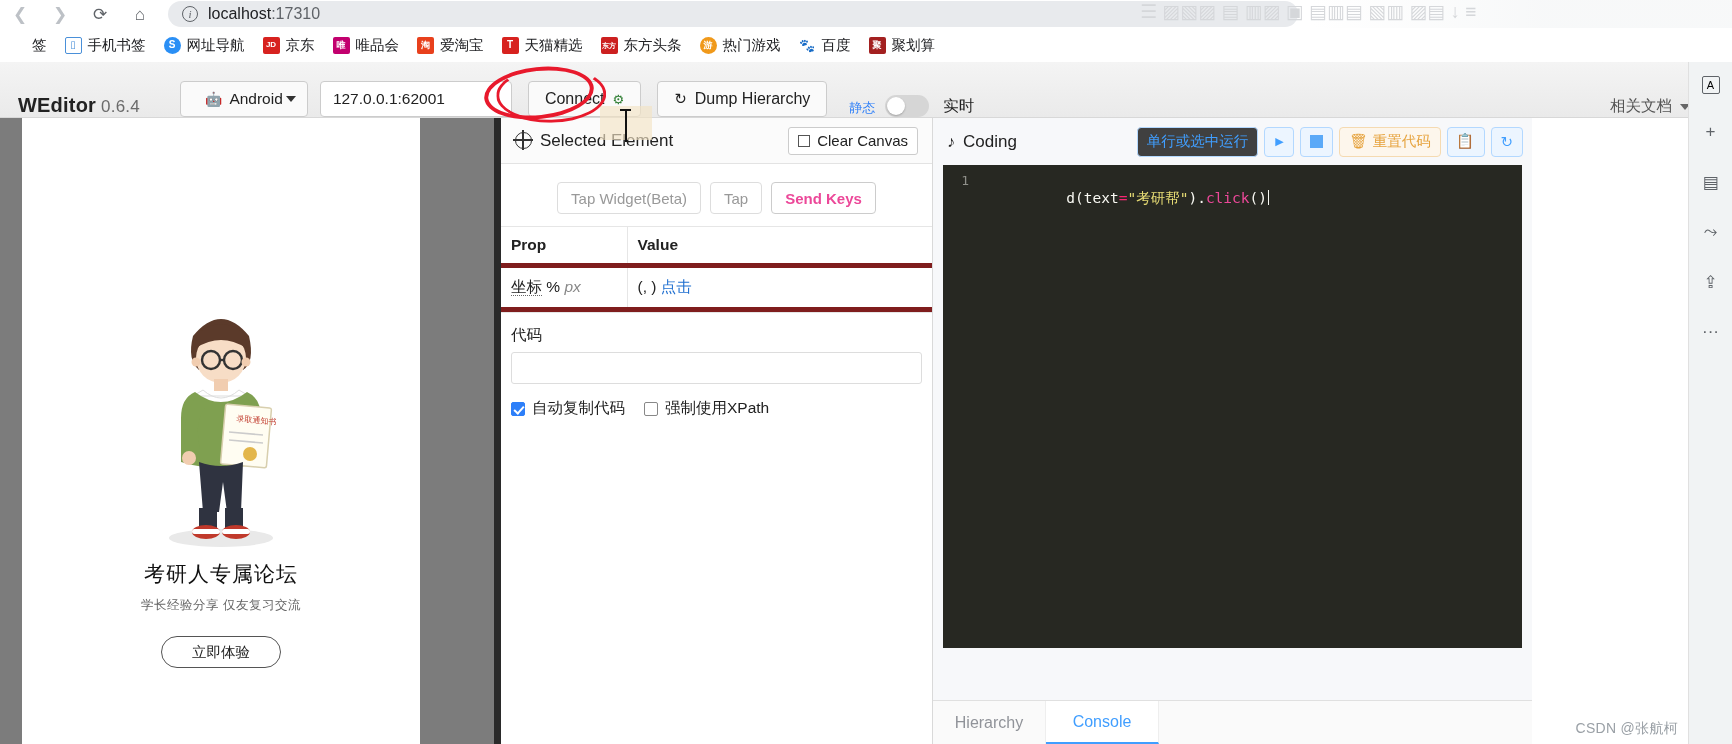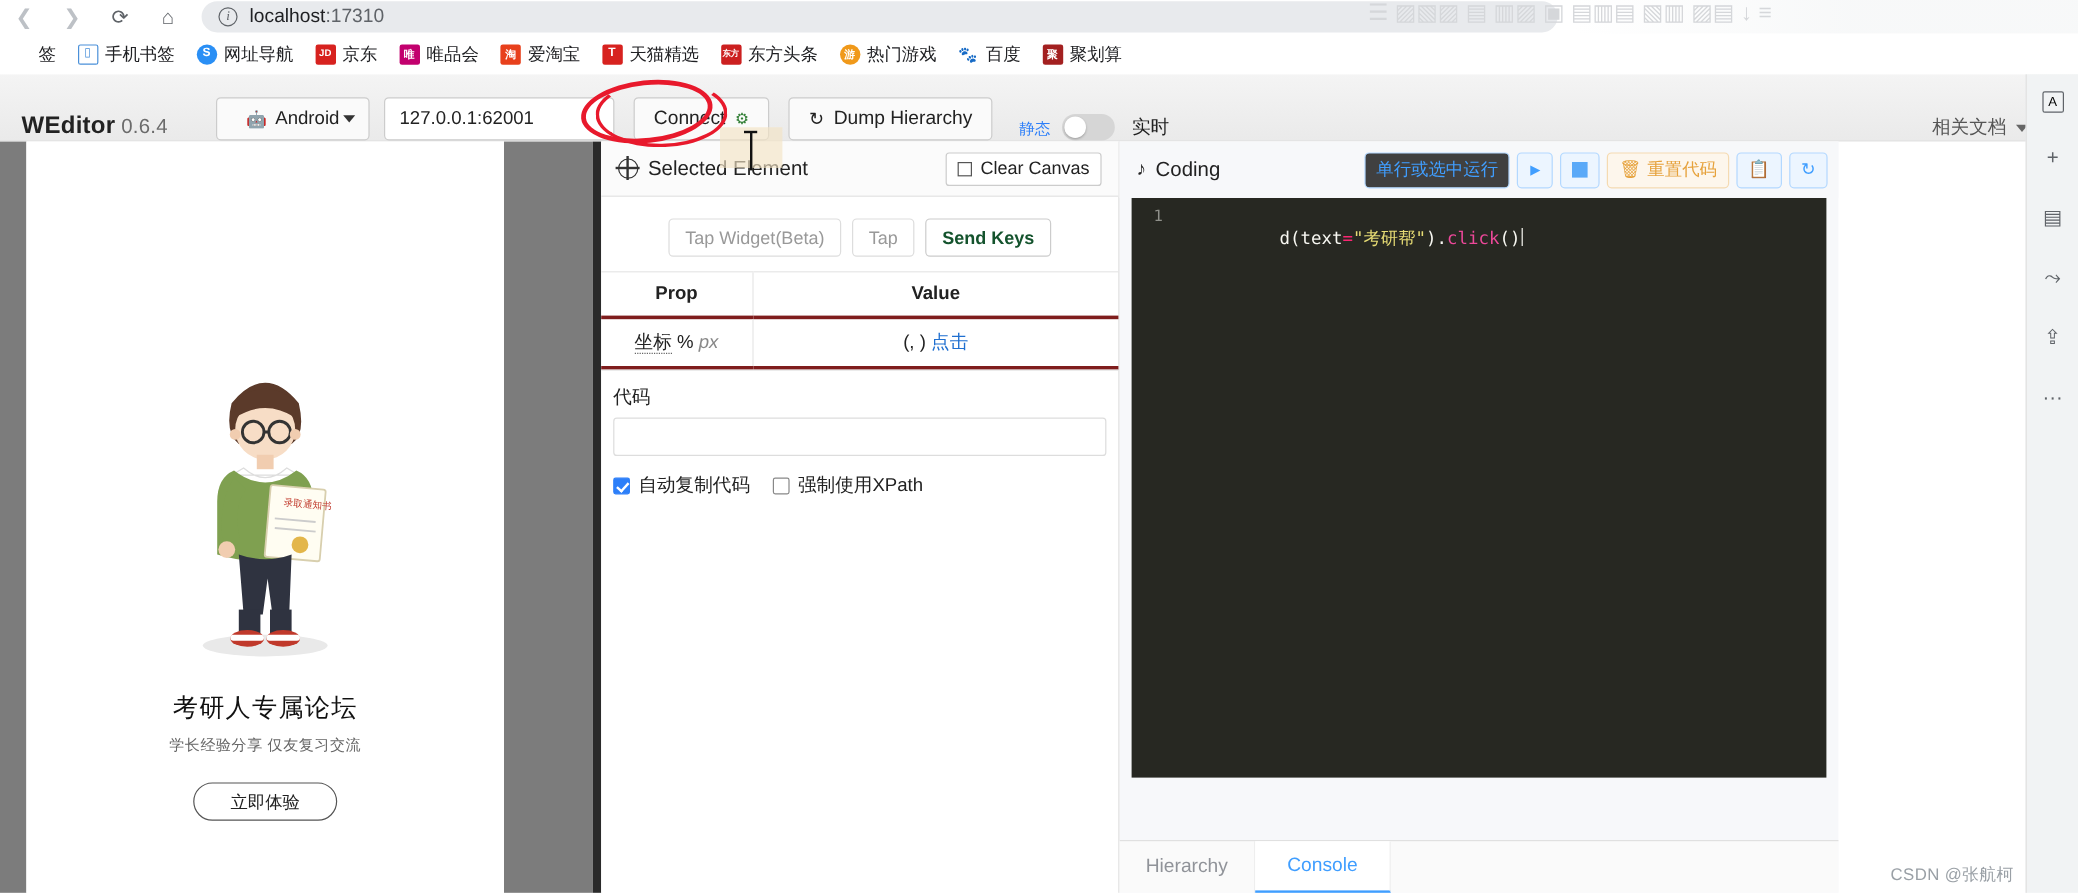--- a/index.html
+++ b/index.html
@@ -128,21 +128,21 @@
   .device-pane {
     position: absolute; left: 22px; top: 0; width: 398px; height: 626px;
     background: #ffffff; overflow: hidden;
   }
   .splash {
     position: absolute; left: 0; top: 0; width: 398px; height: 626px;
     display: flex; flex-direction: column; align-items: center;
   }
   .illus { margin-top: 168px; width: 140px; height: 270px; position: relative; }
 
-  .splash-title { margin-top: 20px; font-size: 21px; color: #111; letter-spacing: 1px; }
+  .splash-title { margin-top: 4px; font-size: 21px; color: #111; letter-spacing: 1px; }
   .splash-sub { margin-top: 9px; font-size: 12.5px; color: #666; letter-spacing: .5px; }
   .splash-btn {
     margin-top: 22px; width: 120px; height: 32px; border: 1px solid #555;
     border-radius: 16px; display: flex; align-items: center; justify-content: center;
     font-size: 14.5px; color: #222;
   }
 
   .gutter-mid { position: absolute; left: 420px; top: 0; width: 74px; height: 626px; background: #7c7c7c; }
   .dark-strip { position: absolute; left: 494px; top: 0; width: 7px; height: 626px; background: #2a2a2a; }
 
@@ -173,26 +173,26 @@
   .sq-check { width: 12px; height: 12px; border: 1.4px solid #555; display: inline-block; flex: none; }
 
   .action-row {
     height: 62px; display: flex; align-items: center; justify-content: center;
     gap: 9px; padding-top: 6px;
   }
   .act-btn {
     height: 32px; border: 1px solid #ddd; border-radius: 4px; background: #fff;
     display: flex; align-items: center; padding: 0 13px; font-size: 15px; color: #999;
   }
-  .act-btn.strong { color: #14532d; font-weight: 600; border-color: #ccc; justify-content: flex-end; }
+  .act-btn.strong { color: #ec4899; font-weight: 600; border-color: #ccc; justify-content: flex-end; }
 
   table.props { width: 100%; border-collapse: collapse; table-layout: fixed; }
   table.props th, table.props td {
-    border-top: 1px solid #e6e6e6; border-bottom: 3px solid #7f1d1d;
-    padding: 9px 10px; font-size: 15.5px; text-align: center; color: #222;
+    border-top: 1px solid #e6e6e6; border-bottom: 5px solid #7f1d1d;
+    padding: 9px 10px; font-size: 15.5px; text-align: left; color: #222;
     overflow: hidden; white-space: nowrap;
   }
   table.props th { font-weight: bold; }
   table.props col.c1 { width: 126px; }
   .cell-sep { border-left: 1px solid #e6e6e6; }
   .dotted { border-bottom: 1px dotted #666; }
   .it { font-style: italic; color: #888; }
   .blue-link { color: #1f6fd0; }
 
   .code-label { padding: 12px 10px 6px 10px; font-size: 15.5px; color: #222;

